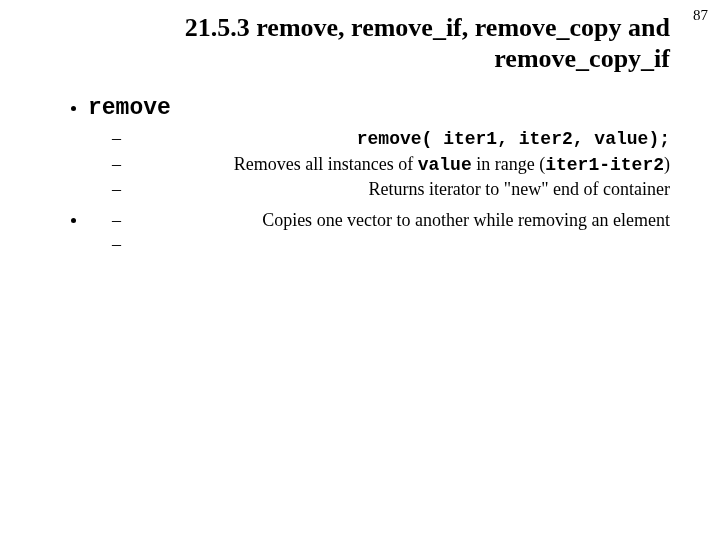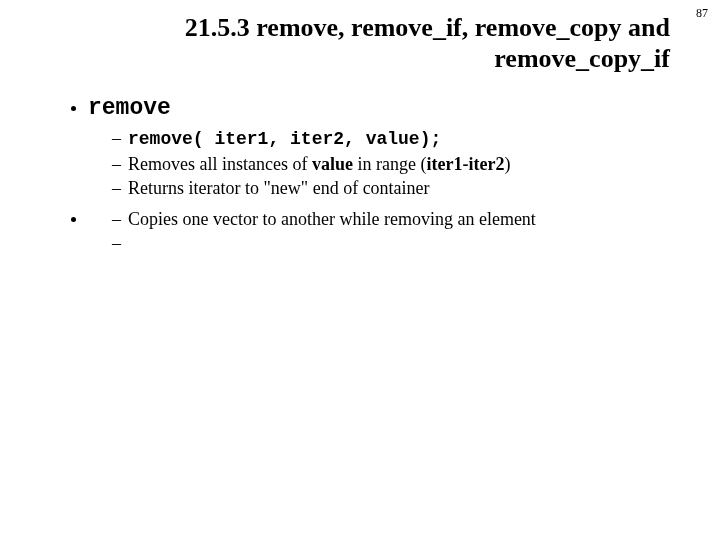--- a/index.html
+++ b/index.html
@@ -11,21 +11,21 @@
     color: #000;
     font-family: "Times New Roman", Times, serif;
     font-size: 17px;
     position: relative;
     line-height: 1.25;
   }
   .page-num {
     position: absolute;
     top: 6px;
     right: 12px;
-    font-size: 12px;
+    font-size: 15px;
   }
   .slide {
     padding: 12px 50px 0 60px;
   }
   h1 {
     text-align: right;
     font-size: 26px;
     font-weight: bold;
     margin: 0 0 20px 0;
     line-height: 1.2;
@@ -46,38 +46,39 @@
   ul.lvl2 {
     list-style: none;
     margin: 4px 0 8px 0;
     padding-left: 24px;
   }
   ul.lvl2 > li {
     position: relative;
     margin: 2px 0;
     padding-left: 16px;
     font-size: 18px;
+    text-align: right;
   }
   ul.lvl2 > li::before {
     content: "–";
     position: absolute;
     left: 0;
     top: 0;
   }
   ul.lvl3 {
     list-style: disc;
     margin: 2px 0 4px 0;
     padding-left: 36px;
   }
   ul.lvl3 > li {
     font-size: 16px;
     margin: 2px 0;
   }
   .code {
-    font-family: Liberation Serif, serif;
+    font-family: Liberation Mono, monospace;
     font-weight: bold;
   }
   .codeline {
     font-family: "Courier New", Courier, monospace;
     font-weight: bold;
   }
 </style>
 </head>
 <body>
 

